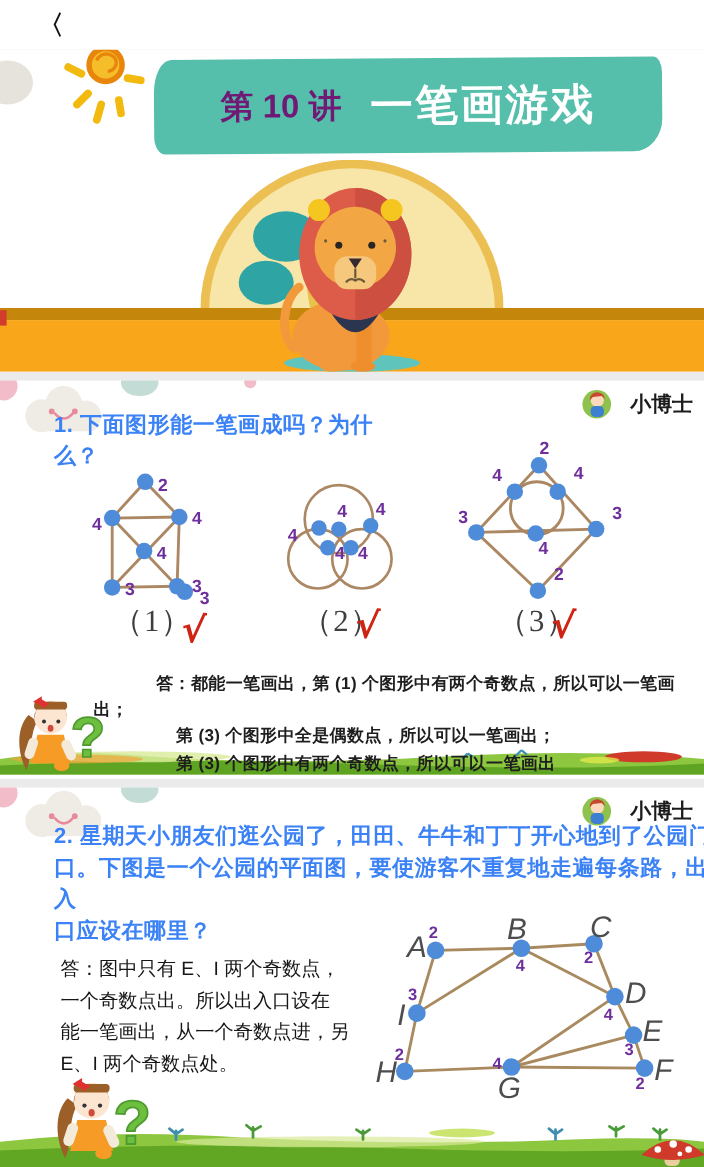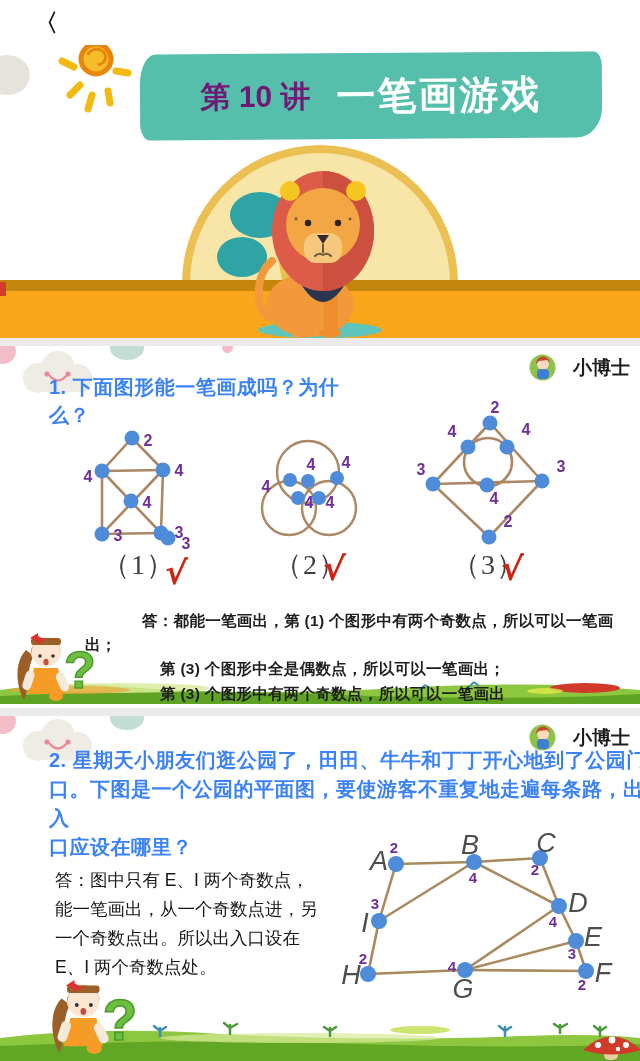--- a/index.html
+++ b/index.html
@@ -295,22 +295,22 @@
     </div>
 
     <div class="question" style="top:30px;width:600px;line-height:29px;">
       <div>2. 星期天小朋友们逛公园了，田田、牛牛和丁丁开心地到了公园门</div>
       <div>口。下图是一个公园的平面图，要使游客不重复地走遍每条路，出入</div>
       <div>口应设在哪里？</div>
     </div>
 
     <div class="ans3">
       <div>答：图中只有 E、I 两个奇数点，</div>
+      <div>一个奇数点出。所以出入口设在</div>
       <div>能一笔画出，从一个奇数点进，另</div>
-      <div>一个奇数点出。所以出入口设在</div>
       <div>E、I 两个奇数点处。</div>
     </div>
 
     <svg class="fig-svg" style="left:335px;top:116px;" width="300" height="190" viewBox="0 0 300 190">
       <g stroke="#a98a5f" stroke-width="2.6">
         <line x1="61" y1="32" x2="139" y2="30"></line>
           <line x1="139" y1="30" x2="205" y2="26"></line>
         <line x1="61" y1="32" x2="44" y2="89"></line>
           <line x1="44" y1="89" x2="33" y2="142"></line>
         <line x1="44" y1="89" x2="139" y2="30"></line>

